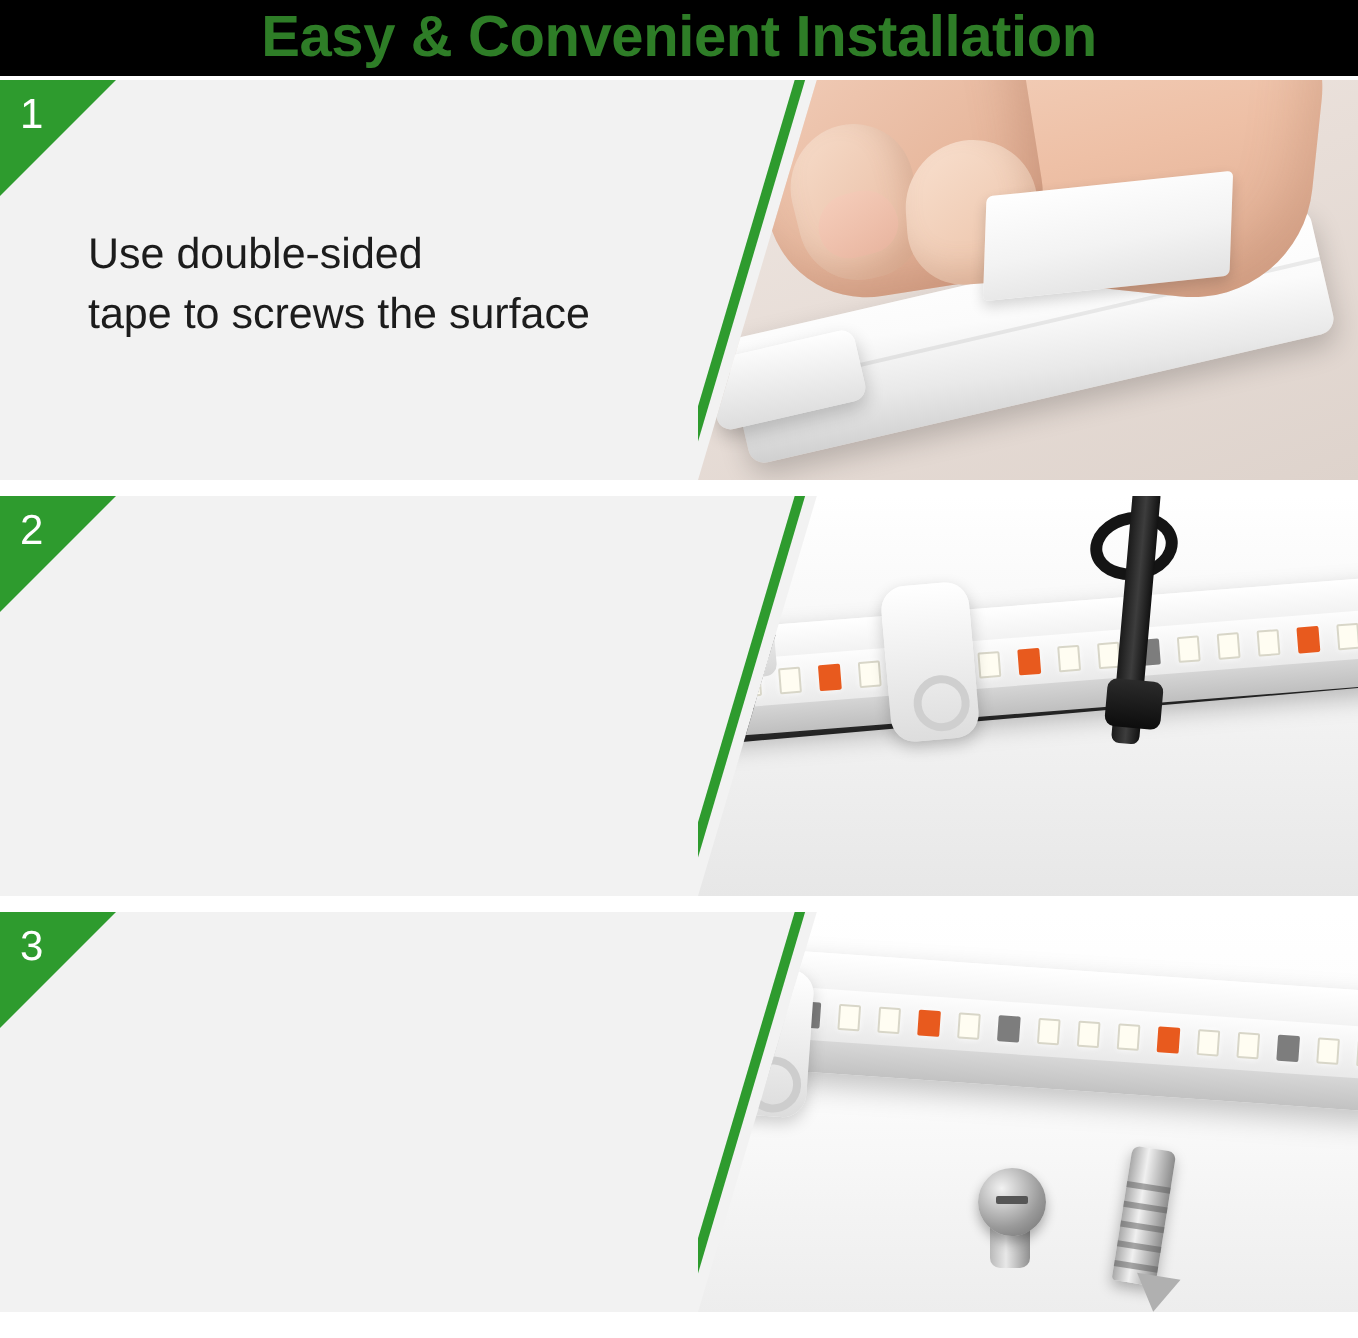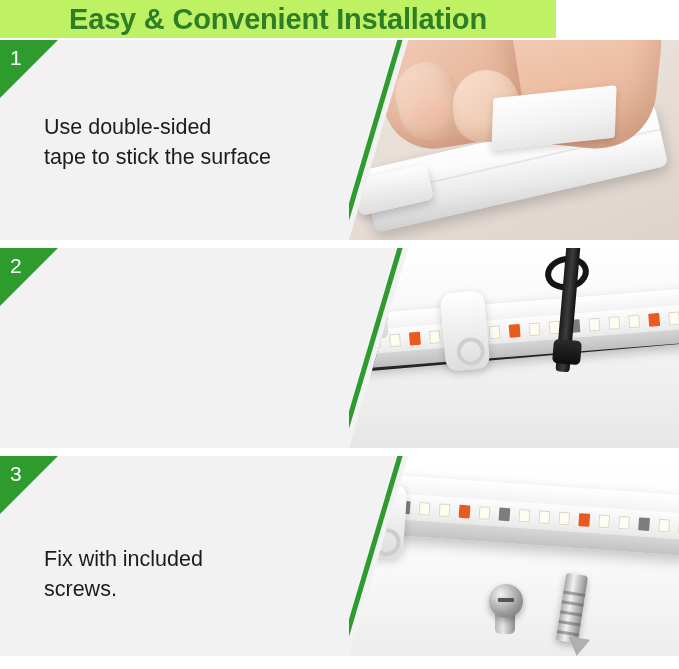--- a/index.html
+++ b/index.html
@@ -12,25 +12,25 @@
   .page {
     position: relative;
     width: 679px; height: 669px;
     background: #ffffff;
   }
 
   
   .title-bar {
     position: absolute;
     left: 0; top: 0;
-    width: 556px; height: 38px;
+    width: 679px; height: 38px;
     display: flex;
     align-items: center;
     justify-content: center;
-    background: #bef264;
+    background: #000000;
   }
   .title-text {
     color: #2e7d27;
     font-size: 29px;
     font-weight: bold;
     letter-spacing: -0.2px;
     white-space: nowrap;
   }
 
   
@@ -366,21 +366,21 @@
 <div class="page">
 
   <div class="title-bar">
     <div class="title-text">Easy &amp; Convenient Installation</div>
   </div>
 
   <div class="step" id="step-1">
     <div class="corner"></div>
     <div class="corner-num">1</div>
     <div class="step-text" id="text-1">Use double-sided
-tape to stick the surface</div>
+tape to screws the surface</div>
 
     <div class="photo-wrap">
       <div class="photo">
         <div class="p1-bg"></div>
         <div class="p1-bar"></div>
         <div class="p1-endcap"></div>
         <div class="p1-hand-b"></div>
         <div class="p1-hand-a"></div>
         <div class="p1-finger1"></div>
         <div class="p1-nail"></div>
@@ -426,22 +426,20 @@
         <div class="p2-tie"></div>
         <div class="p2-tie-head"></div>
       </div>
       <div class="photo-edge"></div>
     </div>
   </div>
 
   <div class="step" id="step-3">
     <div class="corner"></div>
     <div class="corner-num">3</div>
-    <div class="step-text" id="text-3">Fix with included
-screws.</div>
 
     <div class="photo-wrap">
       <div class="photo">
         <div class="p3-bg"></div>
         <div class="p3-bar">
           <div class="p3-strip" id="leds-3">
               <div class="led w"></div>
               <div class="led g"></div>
               <div class="led w"></div>
               <div class="led w"></div>

